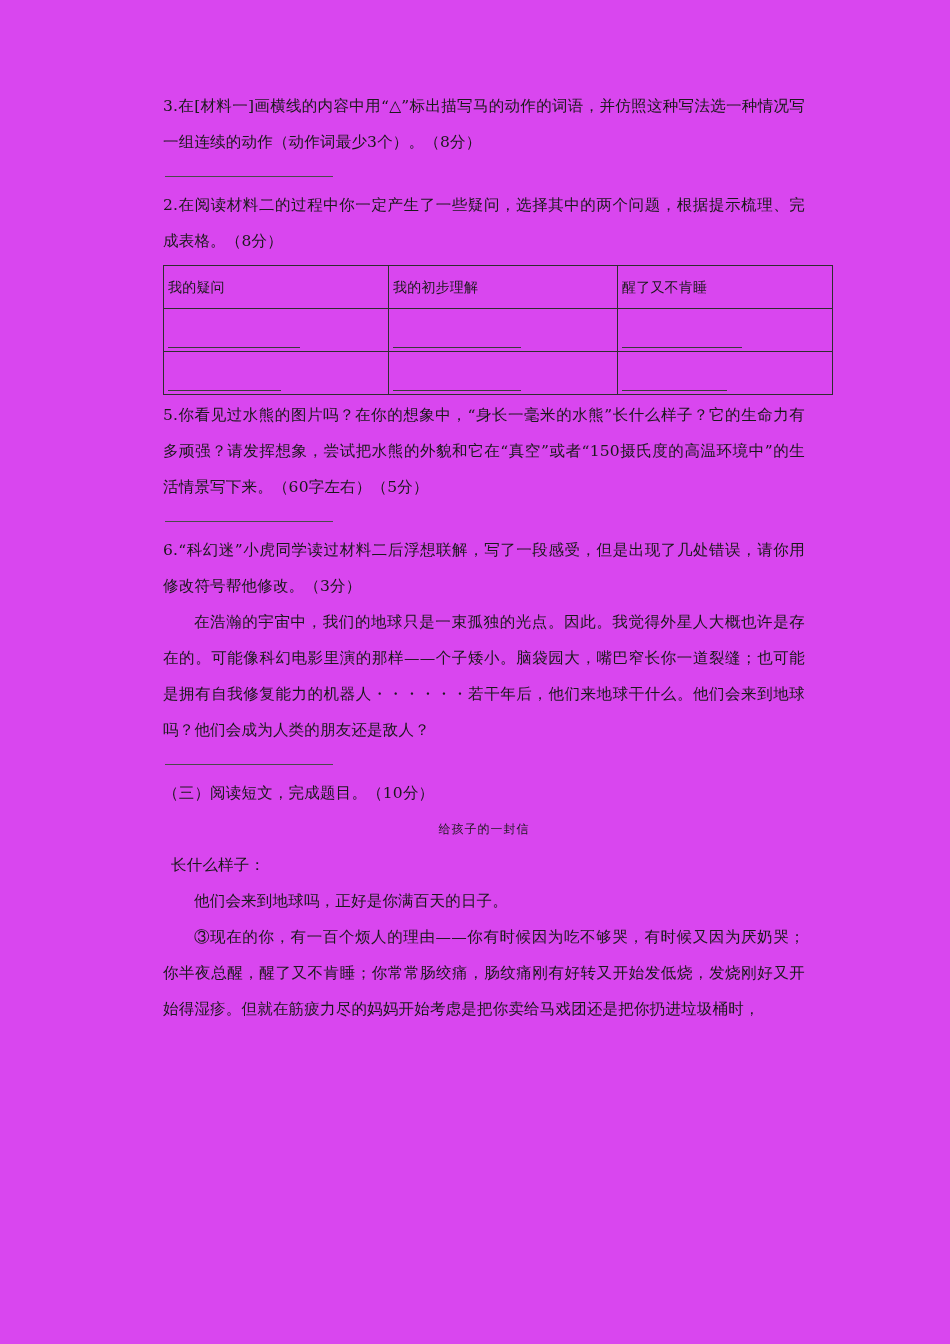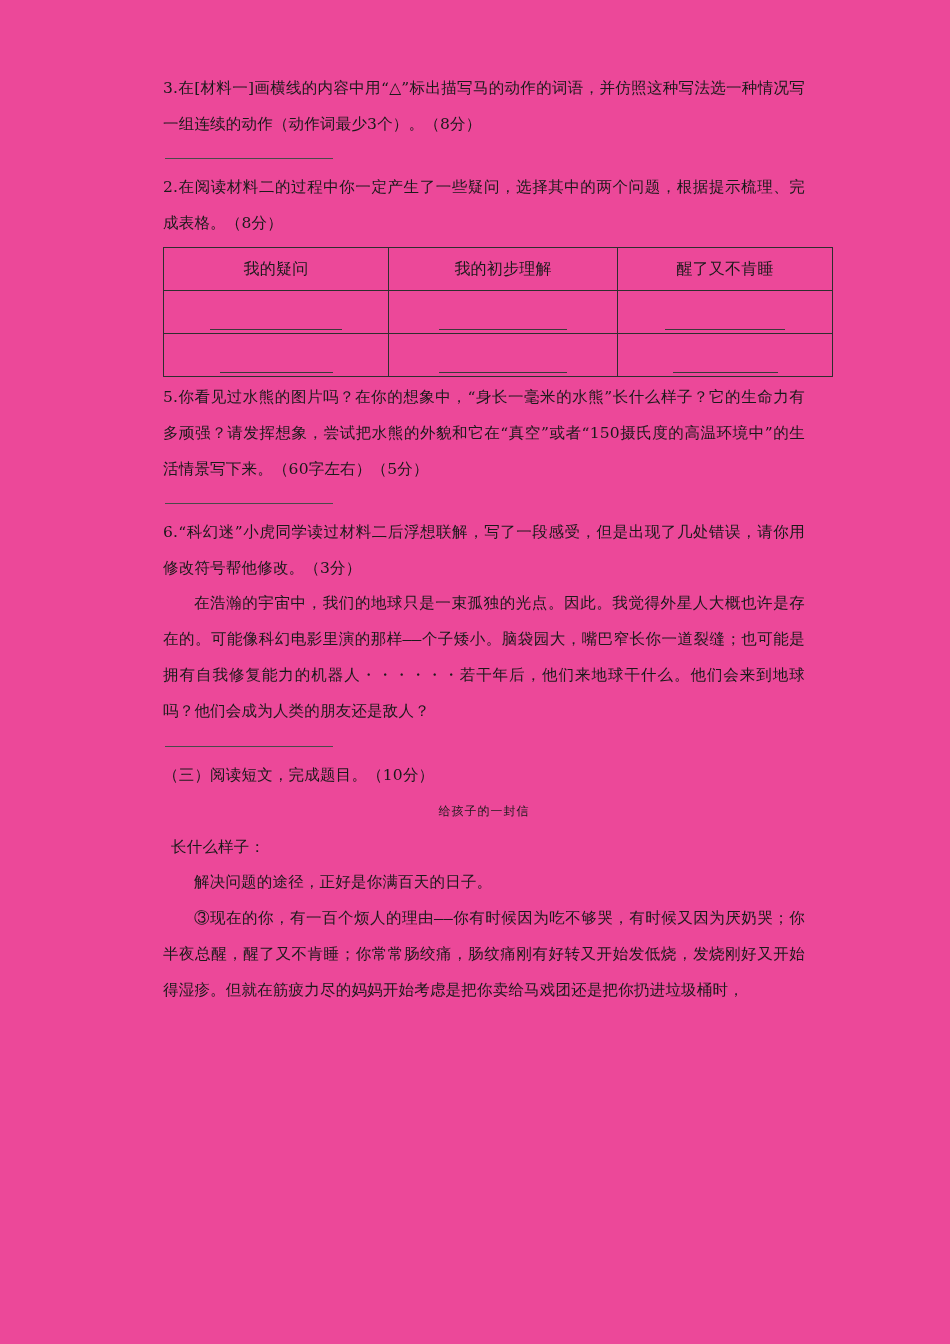--- a/index.html
+++ b/index.html
@@ -11,23 +11,23 @@
     width: 950px;
     height: 1344px;
     font-family: "DejaVu Serif", "Liberation Serif", serif;
     color: #1a1a1a;
     overflow: hidden;
   }
   .page {
     position: relative;
     width: 950px;
     height: 1344px;
-    background: #ec4899;
+    background: #d946ef;
     box-sizing: border-box;
-    padding: 70px 145px 0 163px;
+    padding: 88px 145px 0 163px;
   }
   .q-block {
     font-size: 15.5px;
     line-height: 36px;
     text-align: justify;
     letter-spacing: 0.2px;
   }
   .q-text {
     margin: 0;
     text-align: justify;
@@ -49,23 +49,22 @@
   
   table.qtable {
     border-collapse: collapse;
     width: 642px;
     table-layout: fixed;
     margin: 6px 0 2px 0;
   }
   table.qtable td {
     border: 1.1px solid #2e2e2e;
     height: 27px;
-    text-align: center;
     vertical-align: middle;
-    font-size: 16px;
+    font-size: 14px;
     padding: 3px 4px;
   }
   table.qtable tr.head td {
     height: 30px;
     border-bottom-width: 1.8px;
   }
   .cell-blank {
     display: inline-block;
     border-bottom: 1.2px solid #3a3a3a;
     height: 13px;
@@ -96,21 +95,20 @@
     margin: 0;
     padding-left: 8px;
   }
   .para {
     font-size: 15.5px;
     line-height: 36px;
     margin: 0;
     text-align: justify;
     text-justify: inter-ideograph;
     text-indent: 31px;
-    font-family: Liberation Mono, monospace;
   }
 </style>
 </head>
 <body>
 
 <div class="page">
 
   <div class="q-block">
     <p class="q-text">3.在[材料一]画横线的内容中用“△”标出描写马的动作的词语，并仿照这种写法选一种情况写一组连续的动作（动作词最少3个）。（8分）</p>
     <div class="answer-rule"></div>
@@ -147,17 +145,17 @@
   <div class="q-block">
     <p class="q-text">6.“科幻迷”小虎同学读过材料二后浮想联解，写了一段感受，但是出现了几处错误，请你用修改符号帮他修改。（3分）</p>
     <p class="para">在浩瀚的宇宙中，我们的地球只是一束孤独的光点。因此。我觉得外星人大概也许是存在的。可能像科幻电影里演的那样——个子矮小。脑袋园大，嘴巴窄长你一道裂缝；也可能是拥有自我修复能力的机器人・・・・・・若干年后，他们来地球干什么。他们会来到地球吗？他们会成为人类的朋友还是敌人？</p>
     <div class="answer-rule"></div>
   </div>
 
   <div class="q-block">
     <p class="q-text">（三）阅读短文，完成题目。（10分）</p>
     <p class="passage-title">给孩子的一封信</p>
     <p class="salutation">长什么样子：</p>
-    <p class="para">解决问题的途径，正好是你满百天的日子。</p>
+    <p class="para">他们会来到地球吗，正好是你满百天的日子。</p>
     <p class="para">③现在的你，有一百个烦人的理由——你有时候因为吃不够哭，有时候又因为厌奶哭；你半夜总醒，醒了又不肯睡；你常常肠绞痛，肠纹痛刚有好转又开始发低烧，发烧刚好又开始得湿疹。但就在筋疲力尽的妈妈开始考虑是把你卖给马戏团还是把你扔进垃圾桶时，</p>
   </div>
 
 </div>
 
 </body></html>

